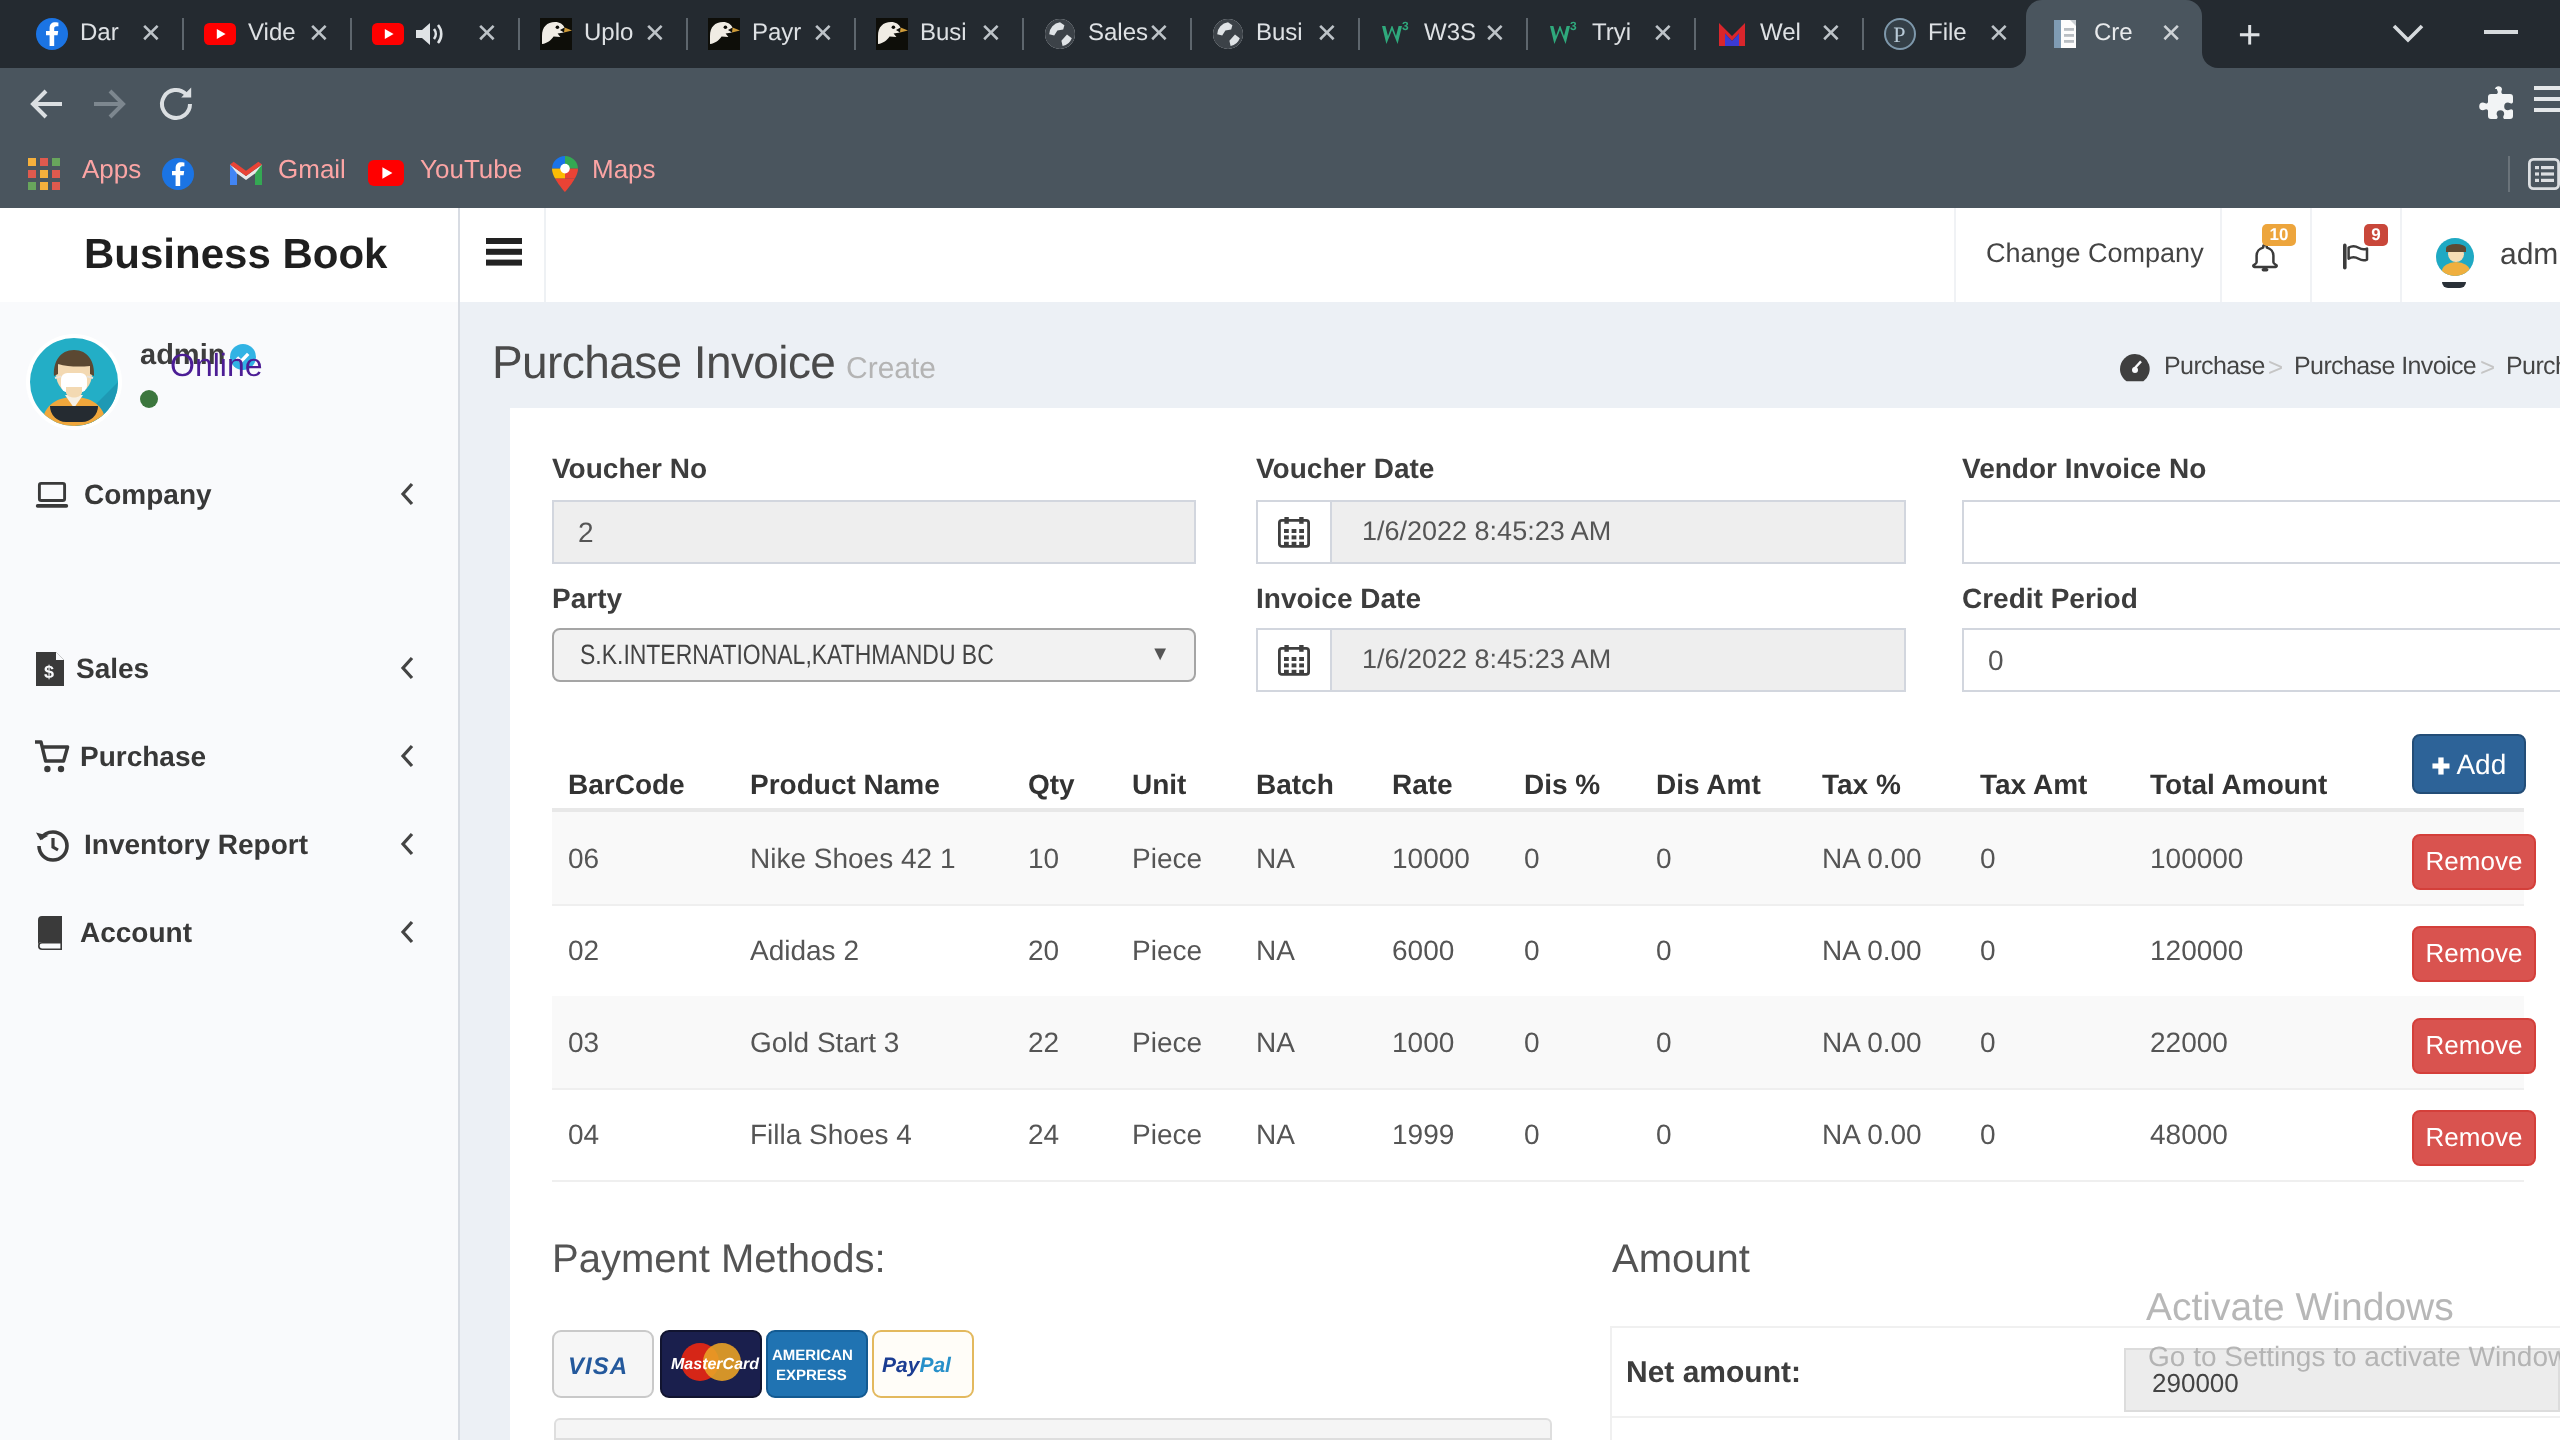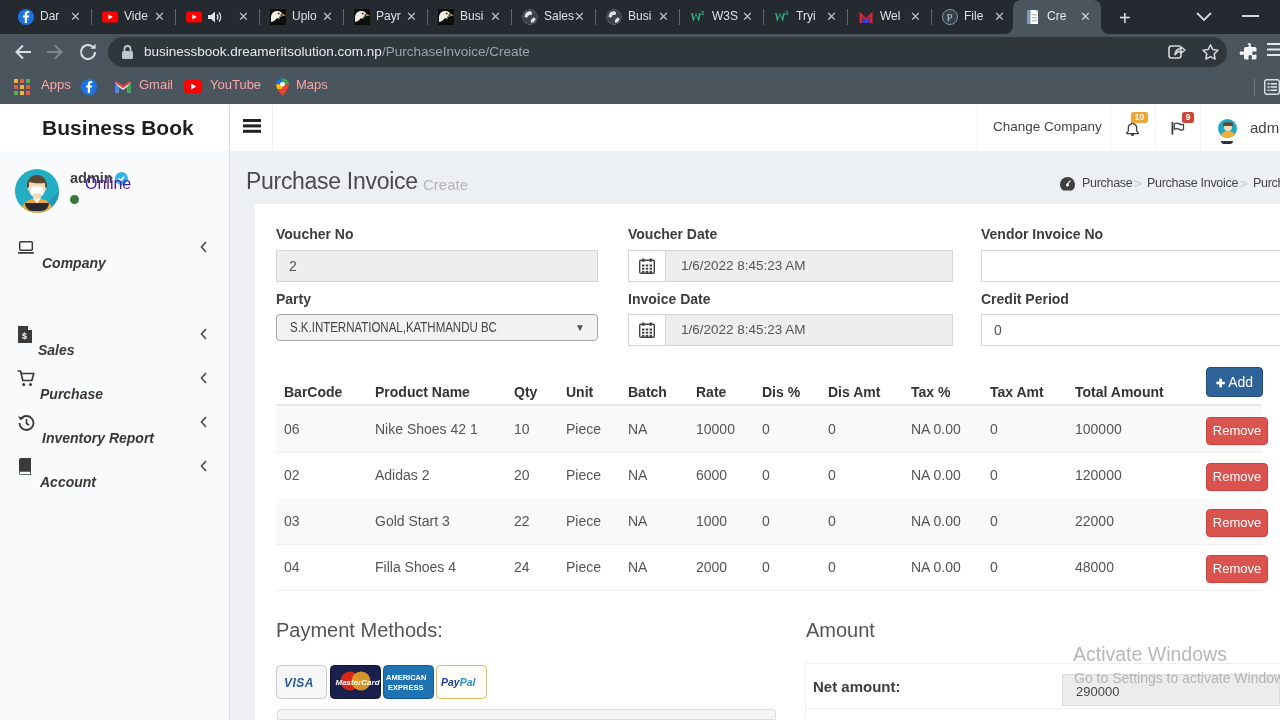--- a/index.html
+++ b/index.html
@@ -19,21 +19,21 @@
   
   #bookmarks { position:absolute; left:0; top:70px; width:1280px; height:34px; background:#4a555e; }
   .bkm { position:absolute; top:7px; font-size:13px; color:#fca5a5; }
   
   #app { position:absolute; left:0; top:104px; width:1280px; height:616px; background:#ecf0f5; }
   #navbar { position:absolute; left:0; top:0; width:1280px; height:47px; background:#fff; }
   #sidebar { position:absolute; left:0; top:47px; width:230px; height:569px; background:#f9fafc; border-right:1px solid #d8dce3; }
   #logo { position:absolute; left:0; top:0; width:230px; height:47px; background:#fff; border-right:1px solid #d8dce3; }
   .menuitem { position:absolute; left:0; width:229px; height:44px; color:#383838; font-size:14px; font-weight:bold; }
   .menuitem .mico { position:absolute; left:17px; top:12px; width:18px; height:18px; }
-  .menuitem .mlabel { position:absolute; top:28px;font-style:italic; }
+  .menuitem .mlabel { position:absolute; top:12px; }
   .menuitem .chev { position:absolute; right:22px; top:13px; }
   
   #card { position:absolute; left:255px; top:100px; width:1025px; height:516px; background:#fff; }
   .flabel { position:absolute; font-size:14px; font-weight:bold; color:#3d3d3d; }
   .finput { position:absolute; background:#eeeeee; border:1px solid #d2d6de; font-size:14px; color:#555; }
   .thead { position:absolute; font-size:14px; font-weight:bold; color:#333; }
   .tcell { position:absolute; font-size:14px; color:#555; }
   .rembtn { position:absolute; left:951px; width:62px; height:28px; background:#d9534f; border:1px solid #d43f3a; border-radius:4px; color:#fff; font-size:13px; text-align:center; line-height:26px; }
 </style>
 </head>
@@ -207,35 +207,20 @@
   <svg style="position:absolute;left:13px;top:8px" width="20" height="20">
       <path d="M18 10H4M10 3.5L3.5 10l6.5 6.5" stroke="#dbdfe2" stroke-width="2" fill="none"></path>
     </svg>
   <svg style="position:absolute;left:45px;top:8px" width="20" height="20">
       <path d="M2 10h14M10 3.5L16.5 10 10 16.5" stroke="#7d878f" stroke-width="2" fill="none"></path>
     </svg>
   <svg style="position:absolute;left:78px;top:8px" width="20" height="20">
       <path d="M17 10a7 7 0 11-2-4.9" stroke="#dbdfe2" stroke-width="2" fill="none"></path>
       <path d="M17.6 1.8v5h-5z" fill="#dbdfe2"></path>
     </svg>
-  <div id="urlpill">
-    <svg style="position:absolute;left:13px;top:7px" width="13" height="16">
-        <rect x="1" y="7" width="11" height="8" rx="1.5" fill="#c0c5c9"></rect>
-        <path d="M3.5 7V5a3 3 0 016 0v2" stroke="#c0c5c9" stroke-width="1.8" fill="none"></path>
-      </svg>
-    <span style="position:absolute;left:36px;top:7px;font-size:13.5px;color:#e8ebed">businessbook.dreameritsolution.com.np<span style="color:#9aa3ab">/PurchaseInvoice/Create</span></span>
-    <svg style="position:absolute;left:1060px;top:6px" width="20" height="18">
-        <rect x="1" y="3" width="12" height="12" rx="2.5" stroke="#d4d8db" stroke-width="1.6" fill="none"></rect>
-        <path d="M13.5 6.5c-3.5 0-5.5 1.8-6.5 4.5 0-1 .2-6.5 6.5-6.8" fill="none" stroke="#4a555e"></path>
-        <path d="M12.8 8.3c-3 .2-4.7 1.5-5.8 3.5.3-3.5 2-5.8 5.8-6v-2L17 7l-4.2 3.3z" fill="none" stroke="#d4d8db" stroke-width="1.5" stroke-linejoin="round"></path>
-      </svg>
-    <svg style="position:absolute;left:1093px;top:5.5px" width="19" height="19">
-        <path d="M9.5 1.8l2.3 4.8 5.2.7-3.8 3.6.9 5.2-4.6-2.5-4.6 2.5.9-5.2L2 7.3l5.2-.7z" stroke="#d4d8db" stroke-width="1.5" fill="none" stroke-linejoin="round"></path>
-      </svg>
-  </div>
   <svg style="position:absolute;left:1239px;top:8px" width="20" height="20">
       <path d="M8.5 2.5a1.8 1.8 0 013.5 0c0 .6-.3 1-.3 1.6 0 .5.4.9.9.9H16a1.5 1.5 0 011.5 1.5v2.4c0 .5-.4.9-.9.9-.6 0-1-.5-1.6-.5a1.9 1.9 0 000 3.8c.6 0 1-.5 1.6-.5.5 0 .9.4.9.9v2.5A1.5 1.5 0 0116 17.5h-2.5c-.5 0-.9-.4-.9-.9 0-.6.5-1 .5-1.6a1.9 1.9 0 00-3.8 0c0 .6.5 1 .5 1.6 0 .5-.4.9-.9.9H6.5A1.5 1.5 0 015 16v-2.5c0-.5-.4-.9-.9-.9-.6 0-1 .5-1.6.5a1.9 1.9 0 010-3.8c.6 0 1 .5 1.6.5.5 0 .9-.4.9-.9V6.5A1.5 1.5 0 016.5 5H9c.5 0 .9-.4.9-.9 0-.6-.5-1-.5-1.6z" fill="#f2f4f5"></path>
     </svg>
   <div style="position:absolute;left:1267px;top:9px;width:13px;height:2.4px;background:#e4e7e9;box-shadow:0 5.5px 0 #e4e7e9, 0 11px 0 #e4e7e9"></div>
 </div>
 <div id="bookmarks">
   <svg style="position:absolute;left:14px;top:9px" width="16" height="16">
     <rect x="0" y="0" width="4" height="4" fill="#f6b03c"></rect>
       <rect x="6" y="0" width="4" height="4" fill="#e05a4e"></rect>
       <rect x="12" y="0" width="4" height="4" fill="#68a55c"></rect>
@@ -526,21 +511,21 @@
       <span class="tcell" style="left:573px;top:309px">0</span>
       <span class="tcell" style="left:656px;top:309px">NA 0.00</span>
       <span class="tcell" style="left:735px;top:309px">0</span>
       <span class="tcell" style="left:820px;top:309px">22000</span>
     <div class="rembtn" style="top:305px">Remove</div>
     <span class="tcell" style="left:29px;top:355px">04</span>
       <span class="tcell" style="left:120px;top:355px">Filla Shoes 4</span>
       <span class="tcell" style="left:259px;top:355px">24</span>
       <span class="tcell" style="left:311px;top:355px">Piece</span>
       <span class="tcell" style="left:373px;top:355px">NA</span>
-      <span class="tcell" style="left:441px;top:355px">2000</span>
+      <span class="tcell" style="left:441px;top:355px">1999</span>
       <span class="tcell" style="left:507px;top:355px">0</span>
       <span class="tcell" style="left:573px;top:355px">0</span>
       <span class="tcell" style="left:656px;top:355px">NA 0.00</span>
       <span class="tcell" style="left:735px;top:355px">0</span>
       <span class="tcell" style="left:820px;top:355px">48000</span>
     <div class="rembtn" style="top:351px">Remove</div>
 
     <span style="position:absolute;left:21px;top:415px;font-size:20px;color:#545454">Payment Methods:</span>
     <svg style="position:absolute;left:21px;top:461px" width="51" height="34">
         <rect x="0.5" y="0.5" width="50" height="33" rx="4" fill="#f6f6f6" stroke="#c9c9c9"></rect>

